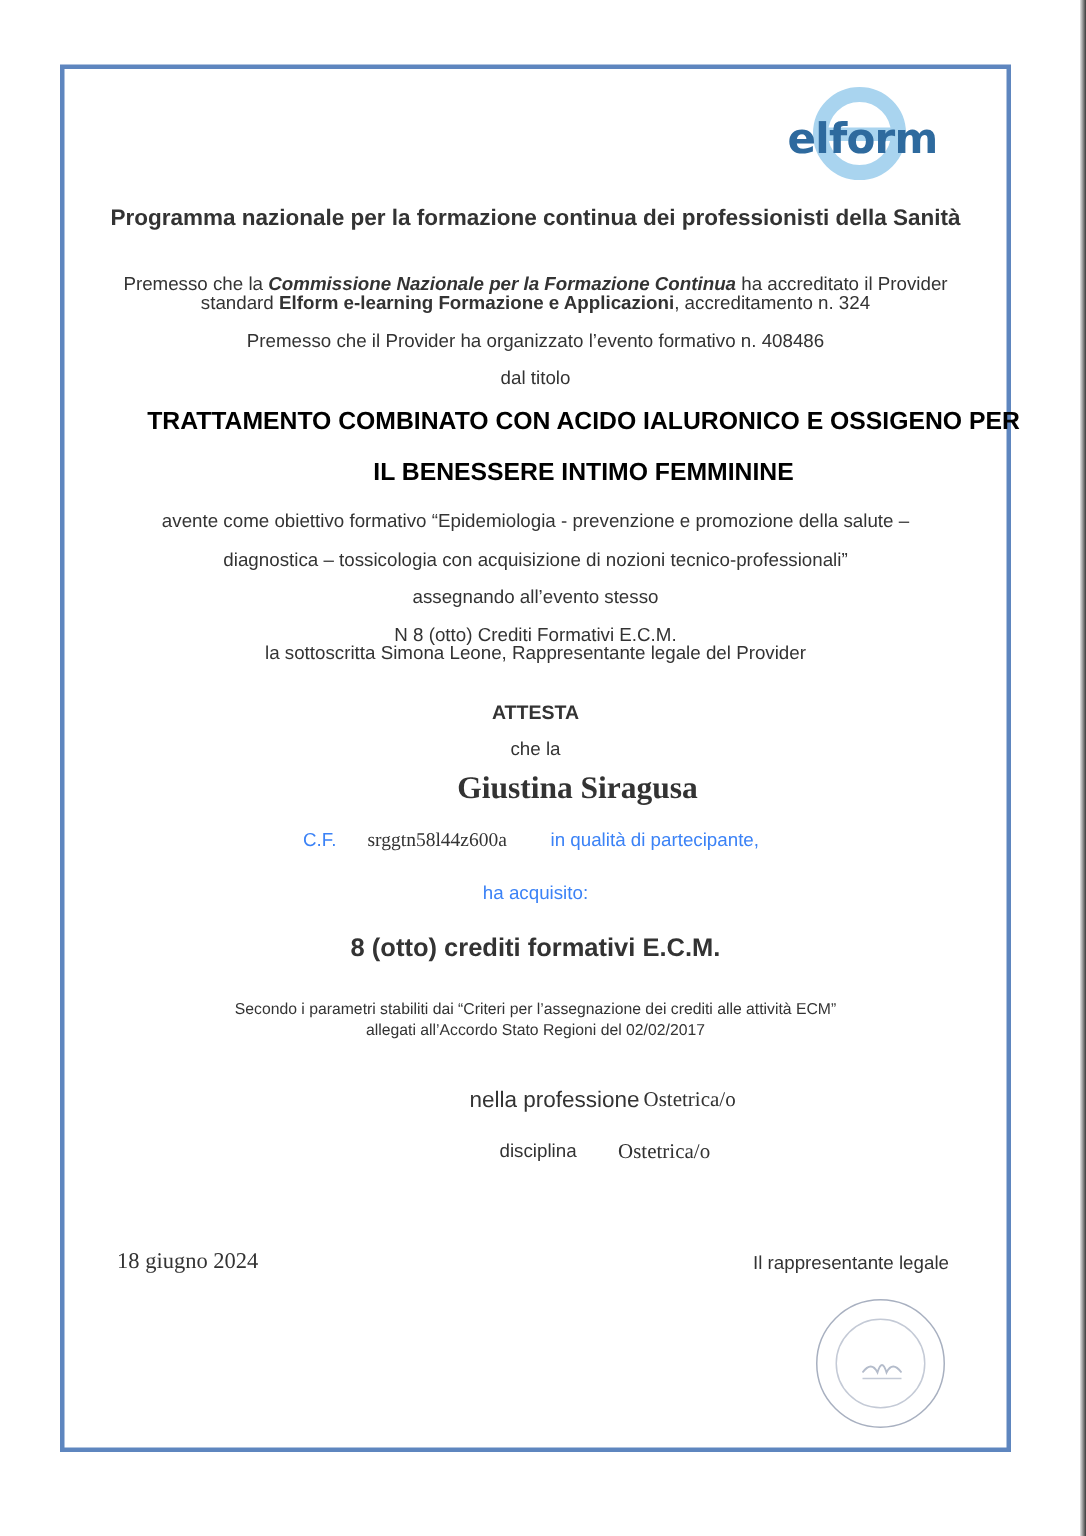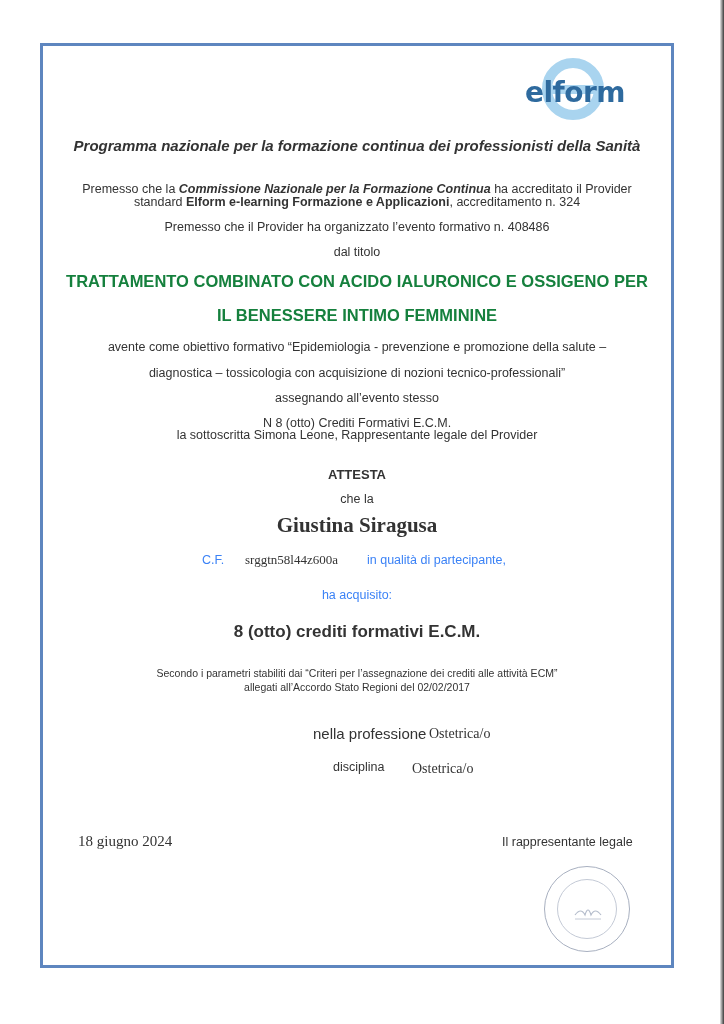--- a/index.html
+++ b/index.html
@@ -4,25 +4,25 @@
 <style>
   html, body { margin:0; padding:0; }
   body { width:724px; height:1024px; background:#ffffff; position:relative; overflow:hidden; font-family:"Liberation Sans", sans-serif; color:#2a2a2a; }
   .right-edge { position:absolute; right:0; top:0; width:4px; height:1024px; background:linear-gradient(to right,#e8e8e8,#3a3a3a); }
   .frame { position:absolute; left:40px; top:43px; width:634px; height:925px; box-sizing:border-box; border:3px solid #5e86bf; }
   .logo { position:absolute; left:520px; top:58px; width:120px; height:70px; }
   .logo-e { position:absolute; left:22px; top:0px; width:62px; height:62px; border-radius:50%; border:10px solid #a9d4ef; box-sizing:border-box; }
   .logo-e-bar { position:absolute; left:30px; top:27px; width:48px; height:9px; background:#a9d4ef; }
   .logo-text { position:absolute; left:5px; top:18px; font-family:"DejaVu Sans", sans-serif; font-weight:bold; font-size:28px; color:#2e6a9e; letter-spacing:-0.5px; }
   .line { position:absolute; left:40px; width:634px; text-align:center; white-space:nowrap; }
-  .t-ital { font-style:italic; font-weight:bold; font-size:15px; color:#333; }
+  .t-ital { font-weight:bold; font-size:15px; color:#333; }
   .t-norm { font-size:12.5px; color:#333; }
-  .t-title { font-weight:bold; font-size:16.5px; color:#15803d; }
+  .t-title { font-weight:bold; font-size:16.5px; color:#000000;margin-left:32px; }
   .t-bold { font-weight:bold; font-size:13px; color:#333; }
-  .t-name { font-family:"Liberation Serif", serif; font-weight:bold; font-size:21px; color:#333; }
+  .t-name { font-family:"Liberation Serif", serif; font-weight:bold; font-size:21px; color:#333;padding-left:28px; }
   .t-credits { font-weight:bold; font-size:17px; color:#333; }
   .t-small { font-size:10.5px; color:#333; line-height:13px; }
   .serif { font-family:"Liberation Serif", serif; }
   .gray { color:#3b82f6; }
   .abs { position:absolute; white-space:nowrap; }
   .stamp { position:absolute; left:544px; top:866px; width:86px; height:86px; border-radius:50%; border:1.5px solid #a8b0c0; box-sizing:border-box; }
   .stamp-inner { position:absolute; left:12px; top:12px; width:60px; height:60px; border-radius:50%; border:1px solid #c4cad6; box-sizing:border-box; }
   .stamp svg { position:absolute; left:0; top:0; }
 </style>
 </head>

